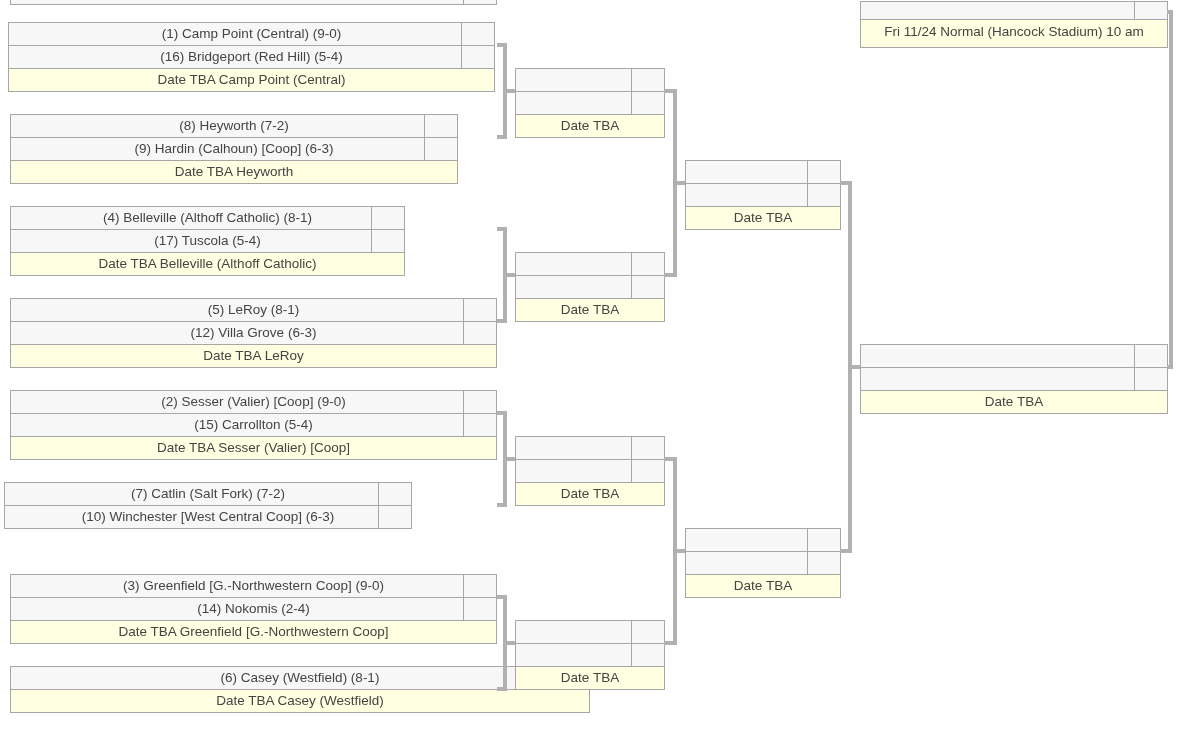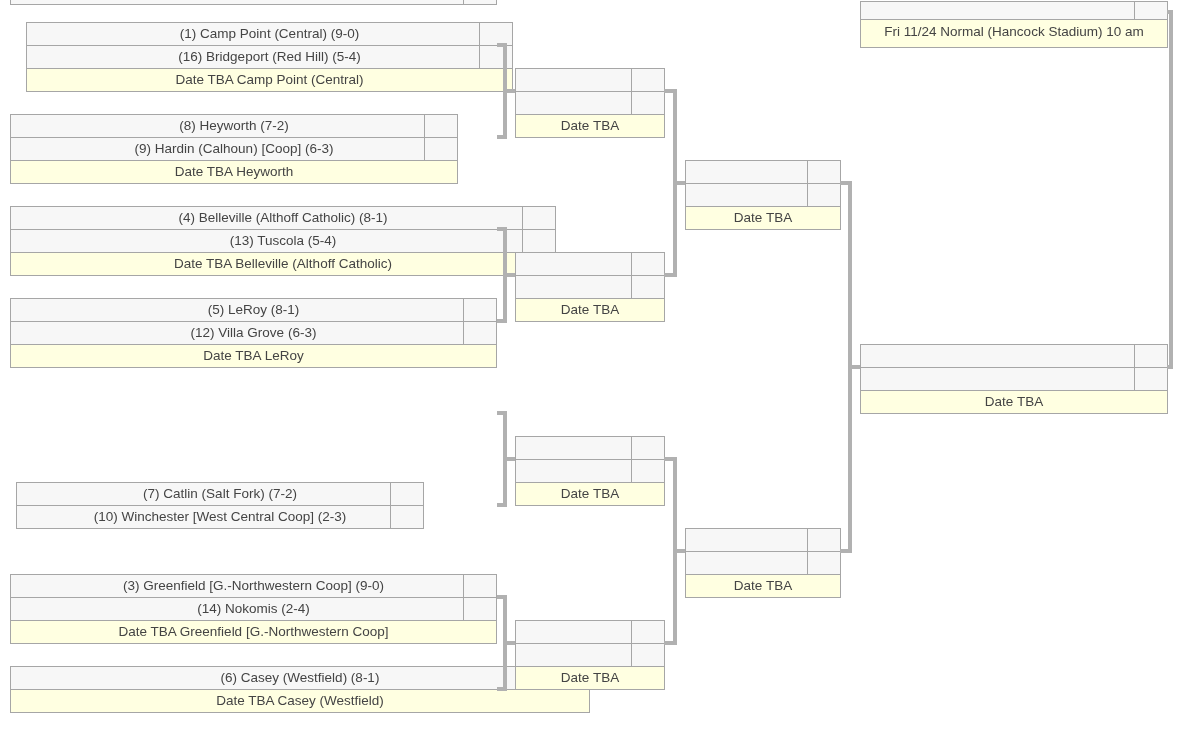--- a/index.html
+++ b/index.html
@@ -25,21 +25,21 @@
 
 <div class="stage">
 
   <div class="match" style="left:10px;top:-19px;width:487px">
     <div class="row team">
       <span class="tname"></span>
       <span class="tscore"></span>
     </div>
   </div>
 
-  <div class="match" style="left:26px;top:22px;width:487px">
+  <div class="match" style="left:8px;top:22px;width:487px">
     <div class="row team">
       <span class="tname">(1) Camp Point (Central) (9-0)</span>
       <span class="tscore"></span>
     </div>
     <div class="row team">
       <span class="tname">(16) Bridgeport (Red Hill) (5-4)</span>
       <span class="tscore"></span>
     </div>
     <div class="row daterow">Date TBA Camp Point (Central)</div>
   </div>
@@ -49,52 +49,63 @@
       <span class="tname">(8) Heyworth (7-2)</span>
       <span class="tscore"></span>
     </div>
     <div class="row team">
       <span class="tname">(9) Hardin (Calhoun) [Coop] (6-3)</span>
       <span class="tscore"></span>
     </div>
     <div class="row daterow">Date TBA Heyworth</div>
   </div>
 
-  <div class="match" style="left:10px;top:206px;width:546px">
+  <div class="match" style="left:10px;top:206px;width:395px">
     <div class="row team">
       <span class="tname">(4) Belleville (Althoff Catholic) (8-1)</span>
       <span class="tscore"></span>
     </div>
     <div class="row team">
-      <span class="tname">(13) Tuscola (5-4)</span>
+      <span class="tname">(17) Tuscola (5-4)</span>
       <span class="tscore"></span>
     </div>
     <div class="row daterow">Date TBA Belleville (Althoff Catholic)</div>
   </div>
 
   <div class="match" style="left:10px;top:298px;width:487px">
     <div class="row team">
       <span class="tname">(5) LeRoy (8-1)</span>
       <span class="tscore"></span>
     </div>
     <div class="row team">
       <span class="tname">(12) Villa Grove (6-3)</span>
       <span class="tscore"></span>
     </div>
     <div class="row daterow">Date TBA LeRoy</div>
   </div>
 
-
-  <div class="match" style="left:16px;top:482px;width:408px">
+  <div class="match" style="left:10px;top:390px;width:487px">
+    <div class="row team">
+      <span class="tname">(2) Sesser (Valier) [Coop] (9-0)</span>
+      <span class="tscore"></span>
+    </div>
+    <div class="row team">
+      <span class="tname">(15) Carrollton (5-4)</span>
+      <span class="tscore"></span>
+    </div>
+    <div class="row daterow">Date TBA Sesser (Valier) [Coop]</div>
+  </div>
+
+  <div class="match" style="left:4px;top:482px;width:408px">
     <div class="row team">
       <span class="tname">(7) Catlin (Salt Fork) (7-2)</span>
       <span class="tscore"></span>
     </div>
     <div class="row team">
-      <span class="tname">(10) Winchester [West Central Coop] (2-3)</span>
+      <span class="tname">(10) Winchester [West Central Coop] (6-3)</span>
       <span class="tscore"></span>
     </div>
   </div>
 
   <div class="match" style="left:10px;top:574px;width:487px">
     <div class="row team">
       <span class="tname">(3) Greenfield [G.-Northwestern Coop] (9-0)</span>
       <span class="tscore"></span>
     </div>
     <div class="row team">

